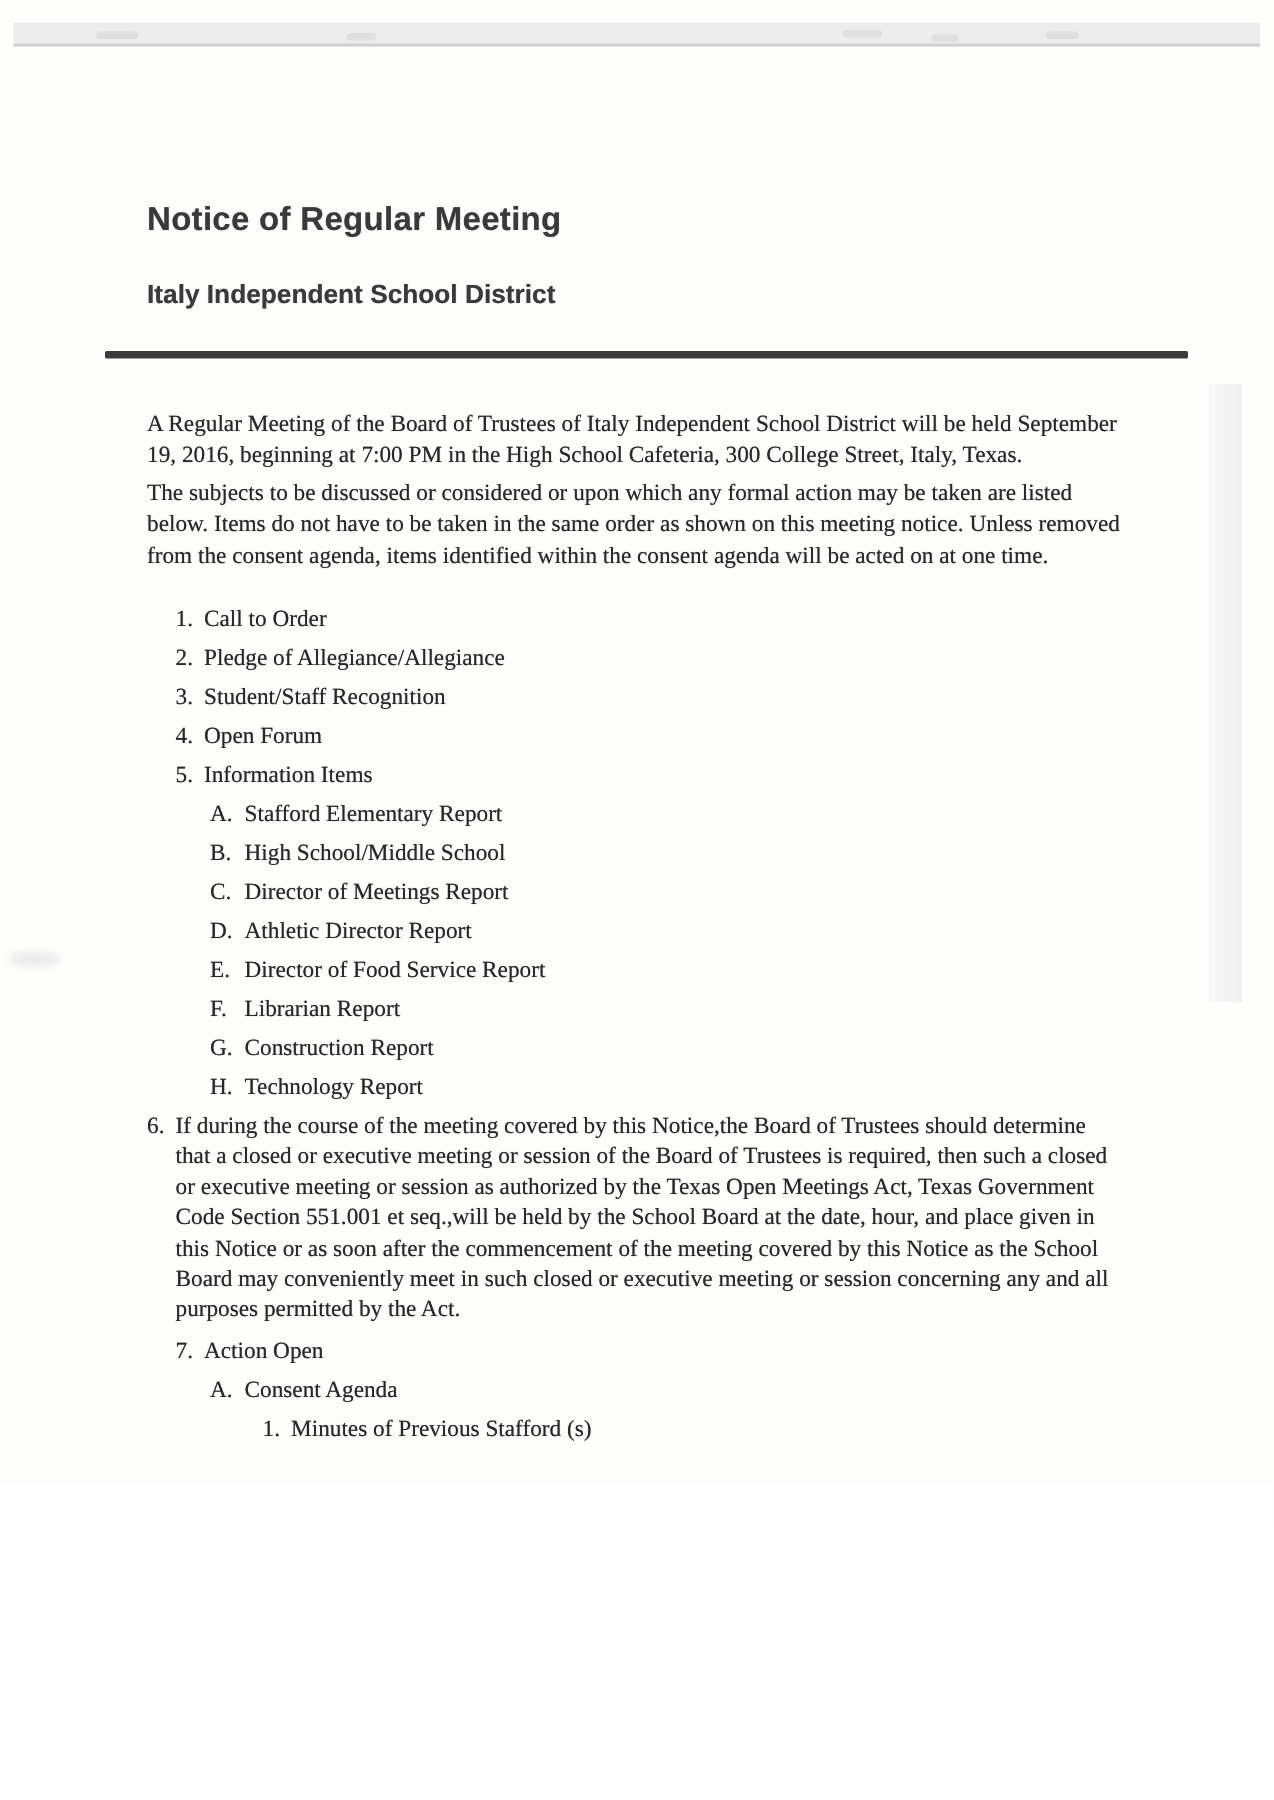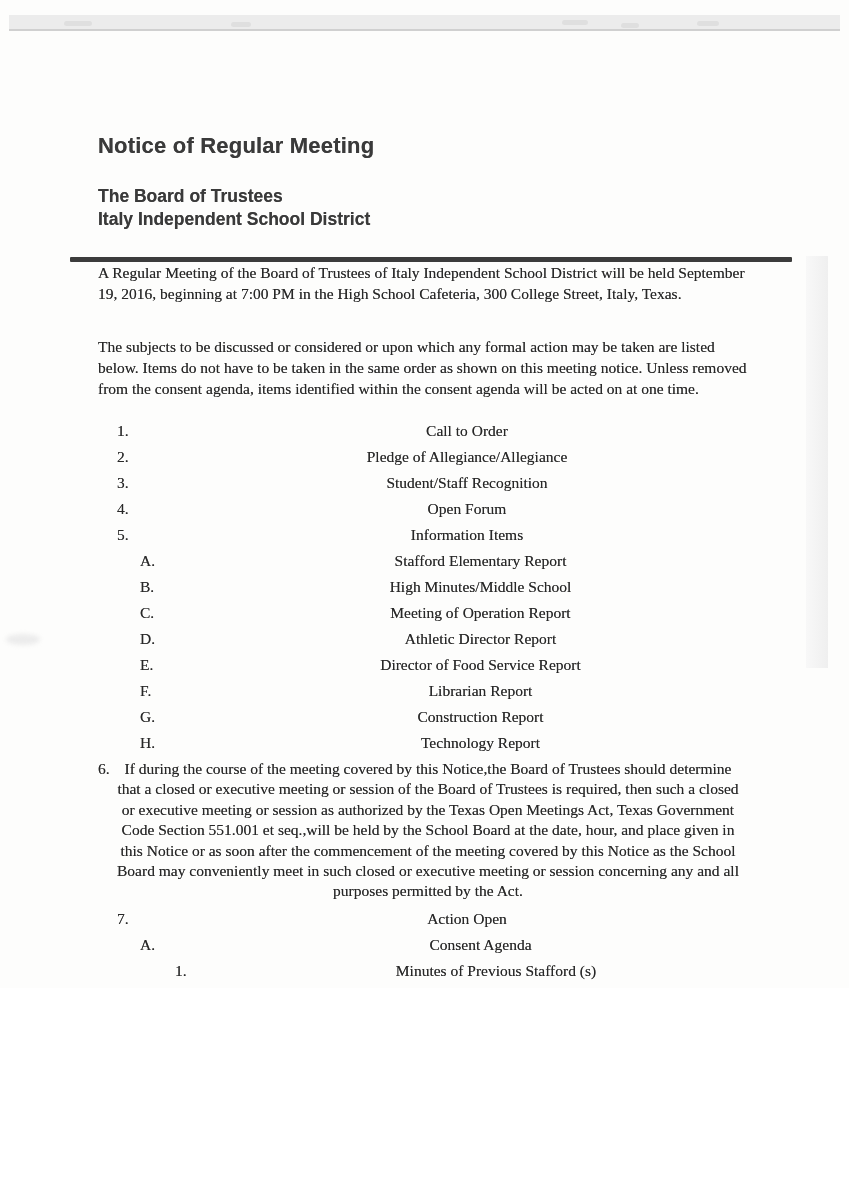--- a/index.html
+++ b/index.html
@@ -81,27 +81,27 @@
     background: #3c3c3c;
     border-radius: 1px;
   }
 
   .para {
     margin: 0;
     width: 655px;
     font-size: 15.5px;
     line-height: 21px;
   }
-  .para-1 { }
-  .para-2 { margin-top: 32px; }
+  .para-1 { margin-top: 33px; }
+  .para-2 { margin-top: 4px; }
 
   .agenda { margin-top: 19px; font-size: 15.5px; }
   .row { display: flex; align-items: baseline; line-height: 26px; }
   .row .num { flex: none; }
-  .row .txt { flex: 1 1 auto; text-align: center; }
+  .row .txt { flex: 1 1 auto; }
 
   .lvl1 { margin-left: 19px; }
   .lvl1 .num { width: 19px; }
   .lvl2 { margin-left: 42px; }
   .lvl2 .num { width: 23px; }
   .lvl3 { margin-left: 77px; }
   .lvl3 .num { width: 19px; }
 
   .row.longtext { line-height: 20.4px; margin: 3px 0 4px 0; }
   .row.longtext .txt { max-width: 622px; }
@@ -119,21 +119,20 @@
     <span class="band-smudge" style="left:688px;top:6px;width:22px;"></span>
   </div>
 
   <div class="right-shadow"></div>
   <div class="left-smudge"></div>
 
   <div class="content">
 
     <h1 class="doc-title">Notice of Regular Meeting</h1>
 
-    <div class="org-line">The Board of Trustees</div>
     <div class="org-line">Italy Independent School District</div>
 
     <div class="rule"></div>
 
     <p class="para para-1">A Regular Meeting of the Board of Trustees of Italy Independent School District will be held September 19, 2016, beginning at 7:00 PM in the High School Cafeteria, 300 College Street, Italy, Texas.</p>
     <p class="para para-2">The subjects to be discussed or considered or upon which any formal action may be taken are listed below. Items do not have to be taken in the same order as shown on this meeting notice. Unless removed from the consent agenda, items identified within the consent agenda will be acted on at one time.</p>
 
     <div class="agenda">
 
       <div class="row lvl1">
@@ -156,25 +155,25 @@
         <span class="num">5.</span>
         <span class="txt">Information Items</span>
       </div>
 
       <div class="row lvl2">
         <span class="num">A.</span>
         <span class="txt">Stafford Elementary Report</span>
       </div>
       <div class="row lvl2">
         <span class="num">B.</span>
-        <span class="txt">High Minutes/Middle School</span>
+        <span class="txt">High School/Middle School</span>
       </div>
       <div class="row lvl2">
         <span class="num">C.</span>
-        <span class="txt">Meeting of Operation Report</span>
+        <span class="txt">Director of Meetings Report</span>
       </div>
       <div class="row lvl2">
         <span class="num">D.</span>
         <span class="txt">Athletic Director Report</span>
       </div>
       <div class="row lvl2">
         <span class="num">E.</span>
         <span class="txt">Director of Food Service Report</span>
       </div>
       <div class="row lvl2">

